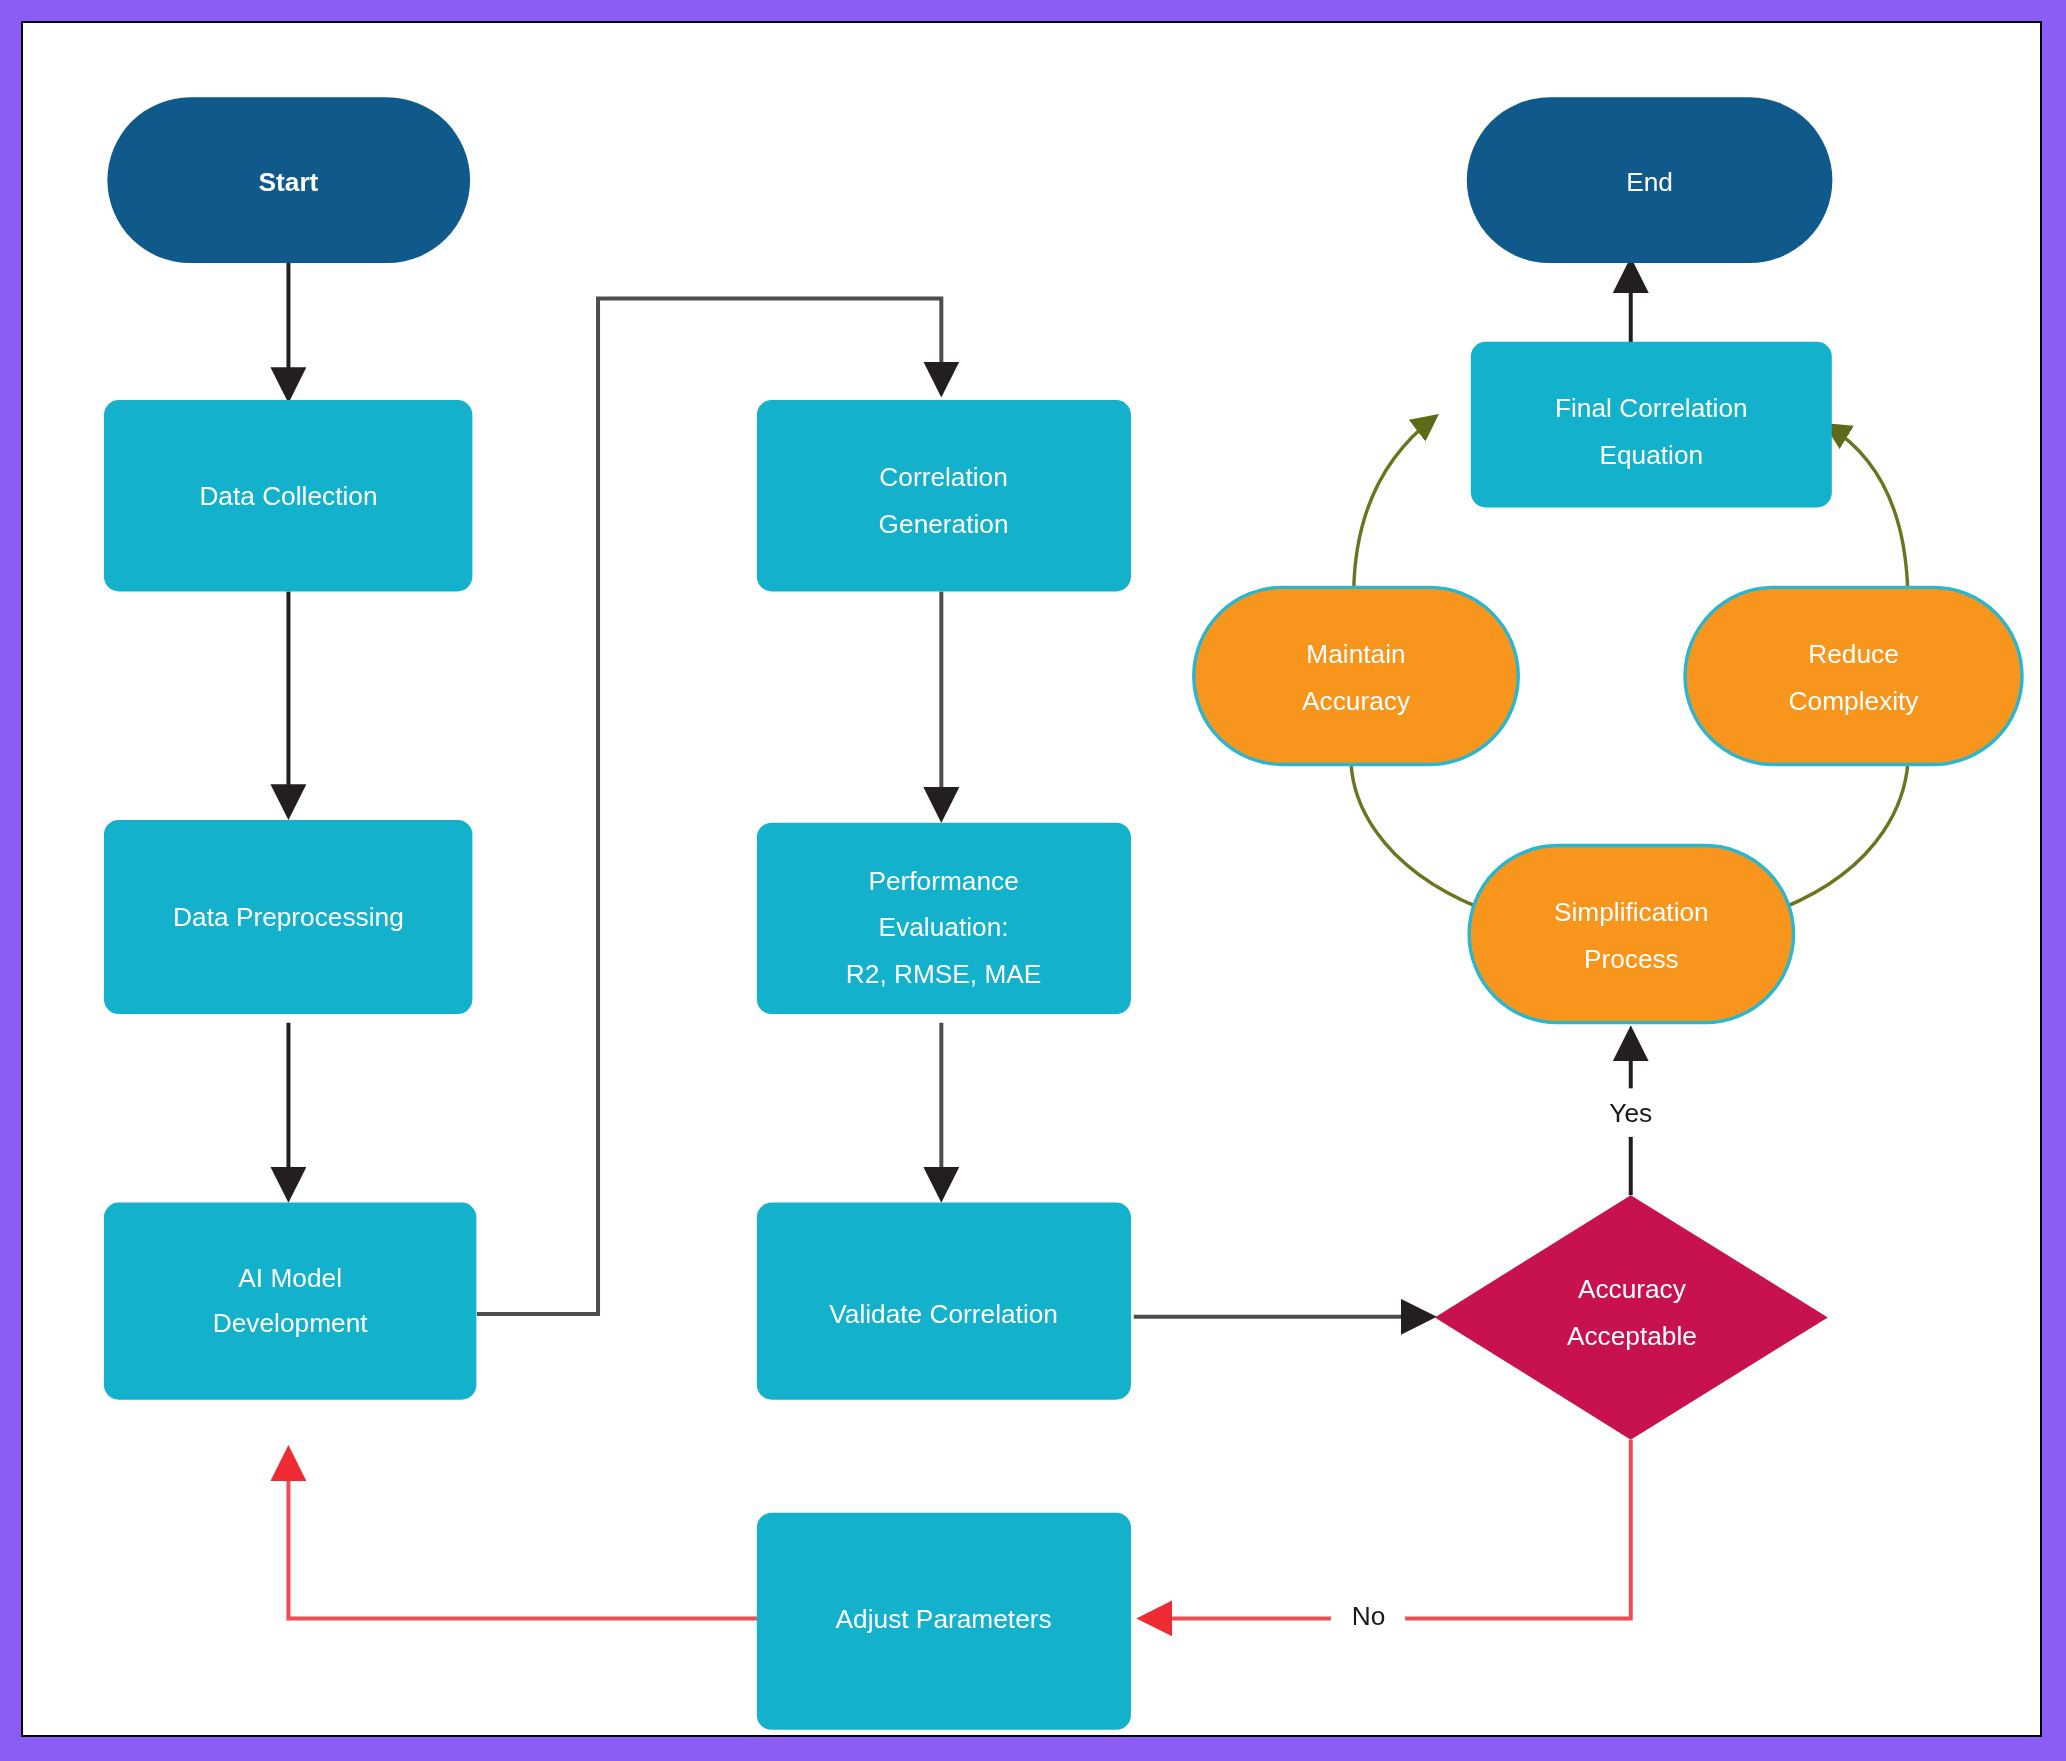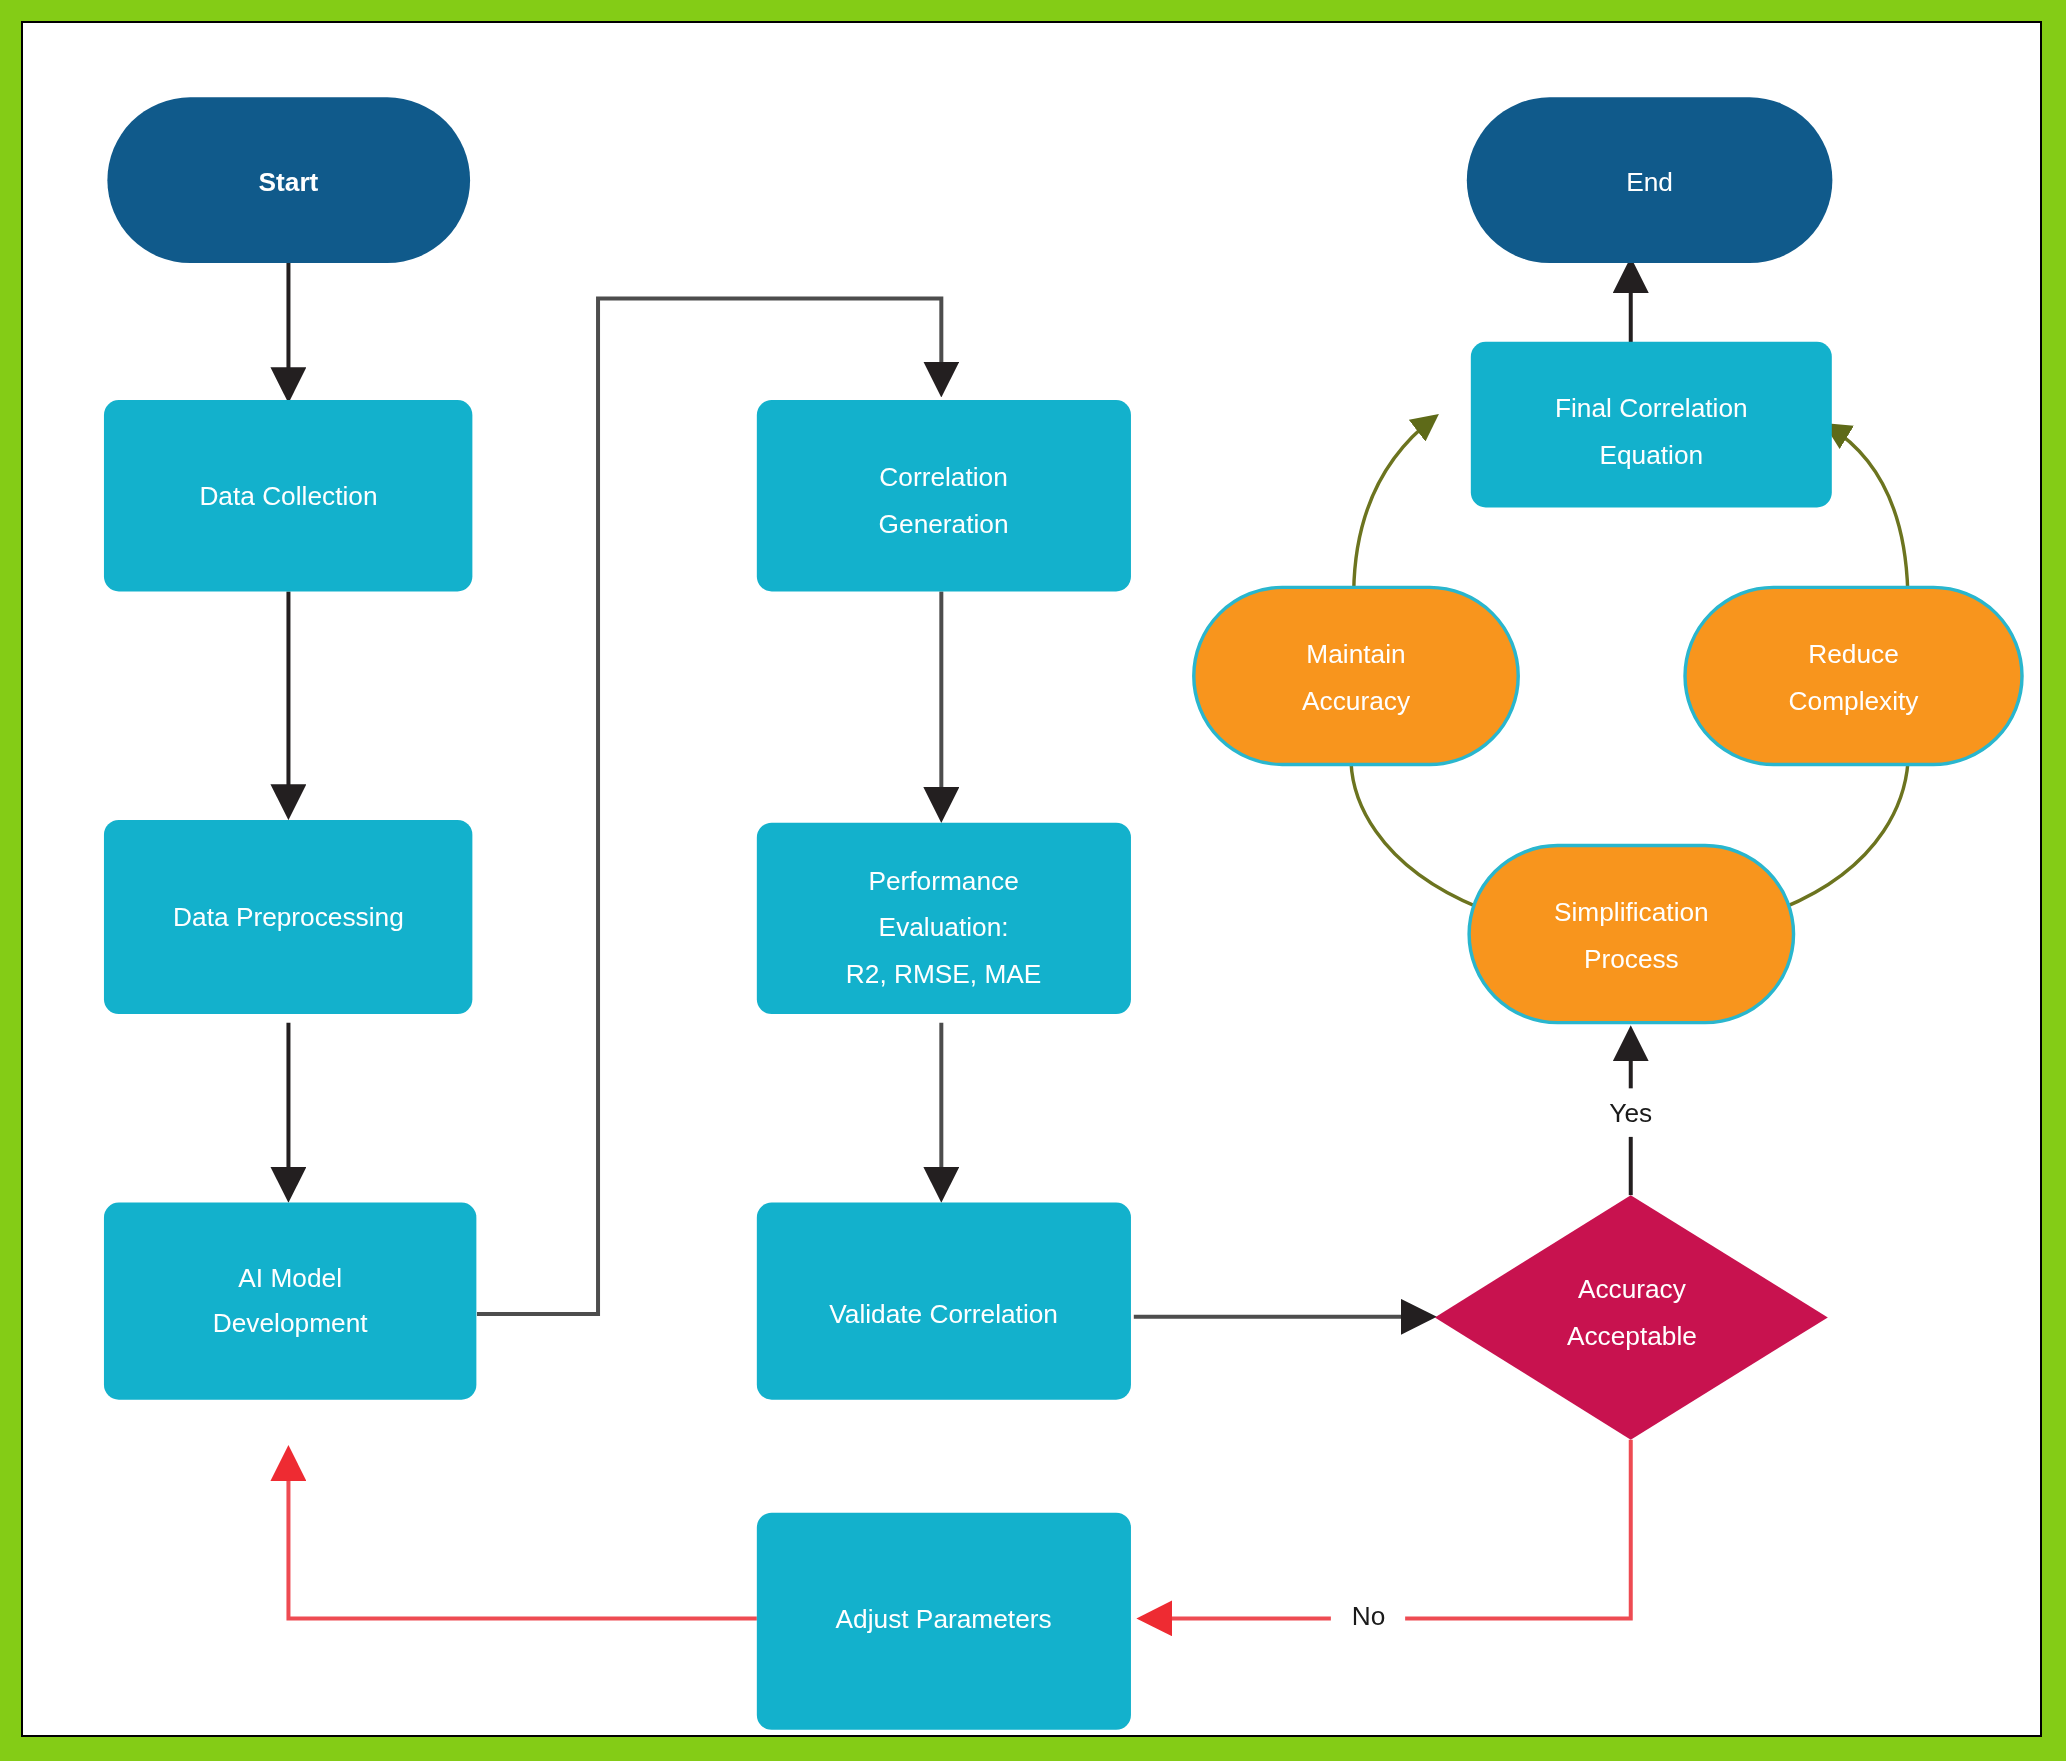--- a/index.html
+++ b/index.html
@@ -4,21 +4,21 @@
 <style>
   html, body {
     margin: 0;
     padding: 0;
     background: #ffffff;
   }
   #canvas {
     position: relative;
     width: 2066px;
     height: 1762px;
-    background: #84cc16;
+    background: #8b5cf6;
     font-family: "Liberation Sans", sans-serif;
   }
   #frame {
     position: absolute;
     left: 21px;
     top: 21px;
     width: 2021px;
     height: 1716px;
     border: 2.9px solid #000000;
     box-sizing: border-box;

